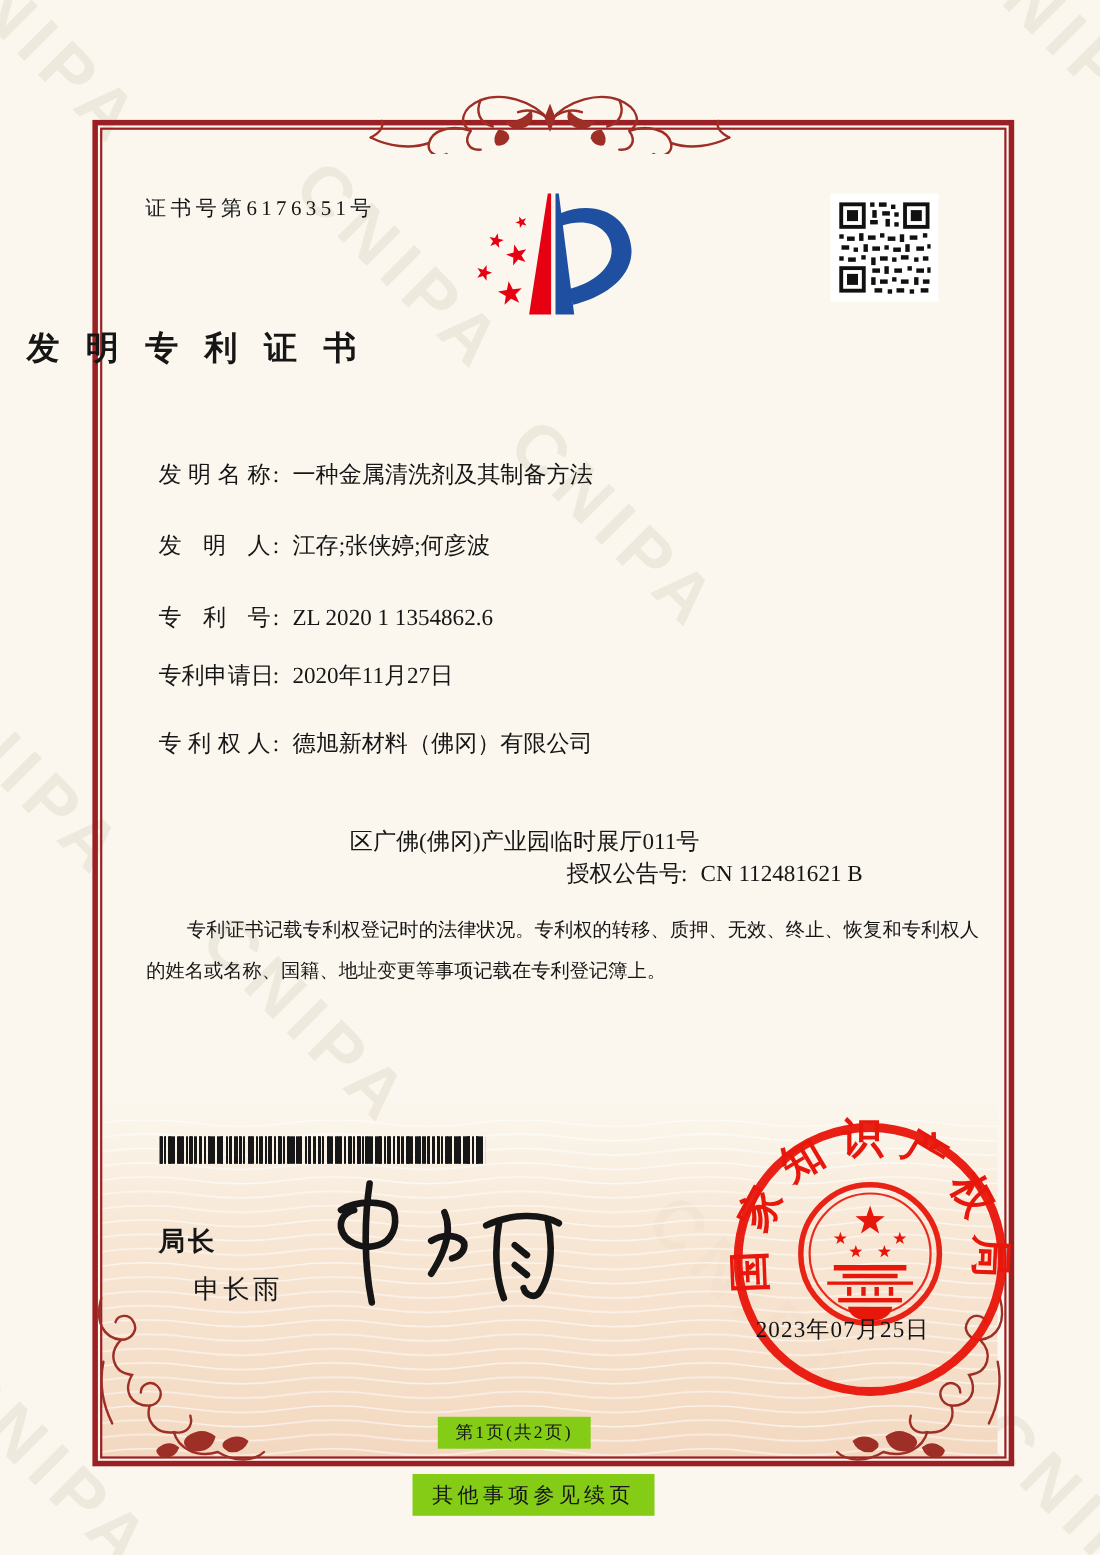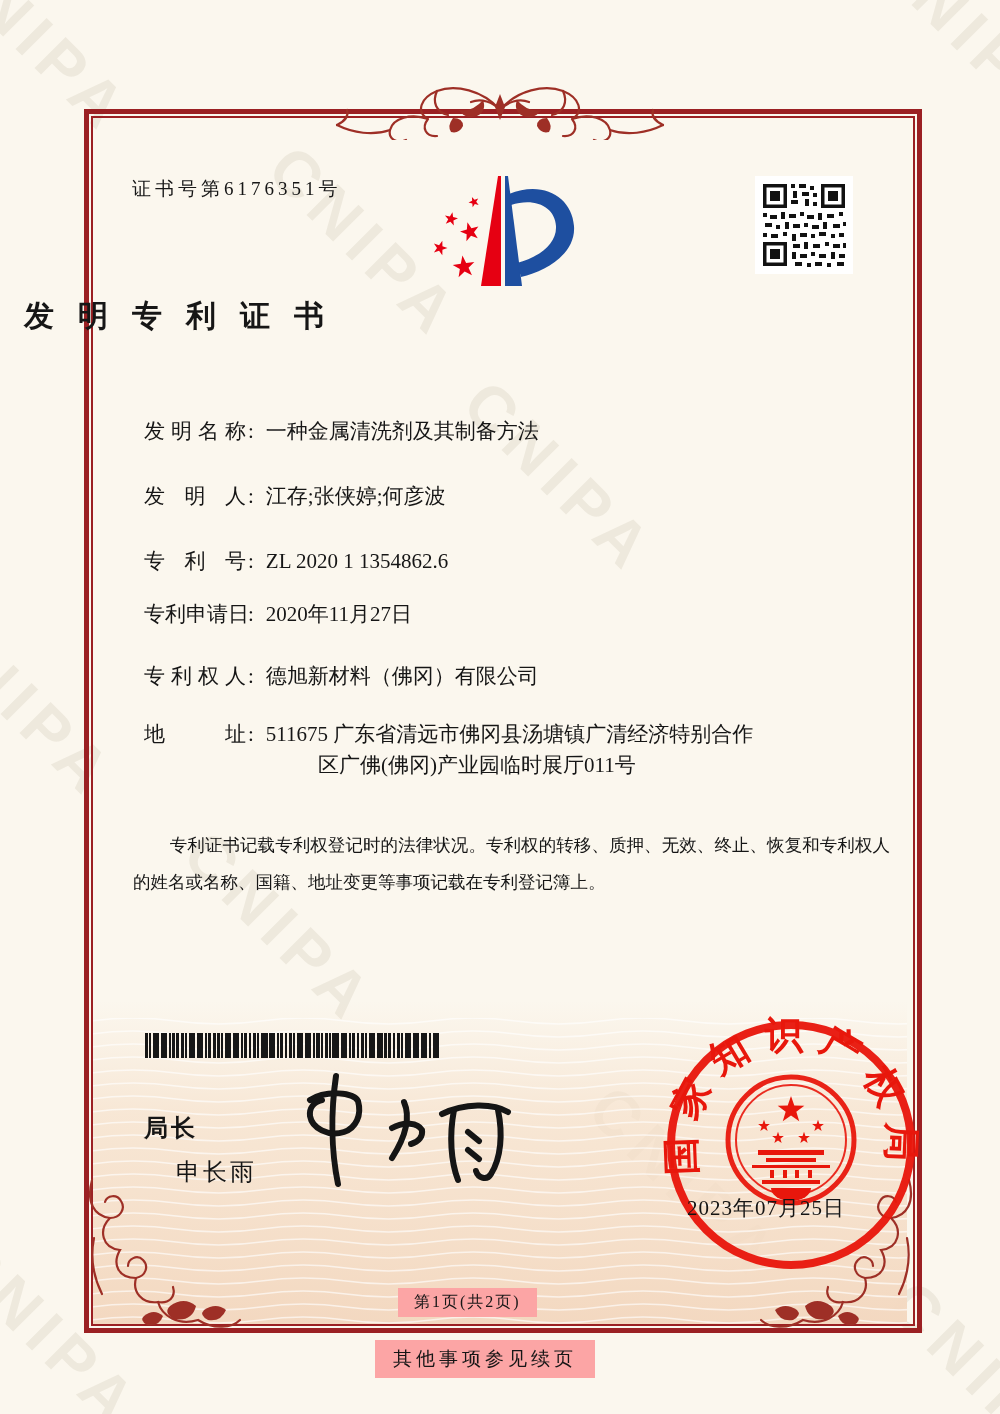--- a/index.html
+++ b/index.html
@@ -45,21 +45,21 @@
       repeating-linear-gradient(90deg,#161616 0 3px,transparent 3px 9px),
       repeating-linear-gradient(90deg,transparent 0 5px,#161616 5px 6px,transparent 6px 13px);}
   .officer-role{position:absolute;left:144px;top:1112px;font-size:24px;letter-spacing:3px;
         font-family:"Liberation Sans",sans-serif;z-index:5;font-weight:bold;}
   .officer-name{position:absolute;left:144px;top:1156px;font-size:24px;letter-spacing:3px;
         font-family:"Liberation Sans",sans-serif;z-index:5;margin-left:32px;}
   .sig{position:absolute;left:292px;top:1070px;z-index:5;}
   .sealwrap{position:absolute;left:660px;top:1014px;z-index:6;}
   .sealdate{position:absolute;left:687px;top:1194px;font-size:21px;letter-spacing:1px;
         color:#141414;z-index:7;}
-  .chip{position:absolute;background:#fca5a5;z-index:6;}
+  .chip{position:absolute;background:#84cc16;z-index:6;}
   .pageinfo{left:398px;top:1288px;font-size:16px;padding:4px 16px;letter-spacing:2px;}
   .footnote{left:360px;top:1340px;font-size:19px;padding:6px 18px;letter-spacing:4px;z-index:7;margin-left:15px;}
 </style>
 </head>
 <body>
 
 <div class="page">
 
   <svg width="0" height="0" style="position:absolute" aria-hidden="true">
     <defs>
@@ -240,24 +240,24 @@
   </div>
   <div class="row r3">
     <span class="lbl">专利号</span><span class="col">:</span><span class="val">ZL 2020 1 1354862.6</span>
   </div>
   <div class="row r4">
     <span class="lbl">专利申请日</span><span class="col">:</span><span class="val">2020年11月27日</span>
   </div>
   <div class="row r5">
     <span class="lbl">专利权人</span><span class="col">:</span><span class="val">德旭新材料（佛冈）有限公司</span>
   </div>
-  <div class="row raddr">
-    <span class="lbl">地址</span><span class="col">:</span><span class="val">511675 广东省清远市佛冈县汤塘镇广清经济特别合作</span>
-  </div>
   <div class="addr2">区广佛(佛冈)产业园临时展厅011号</div>
+  <div class="grant2">
+    <span class="lbl">授权公告号</span><span class="col">:</span><span class="val">CN 112481621 B</span>
+  </div>
 
   <div class="legal">
     <p>专利证书记载专利权登记时的法律状况。专利权的转移、质押、无效、终止、恢复和专利权人的姓名或名称、国籍、地址变更等事项记载在专利登记簿上。</p>
   </div>
 
   <div class="barcode"></div>
 
   <div class="officer-role">局长</div>
   <div class="officer-name">申长雨</div>
 

